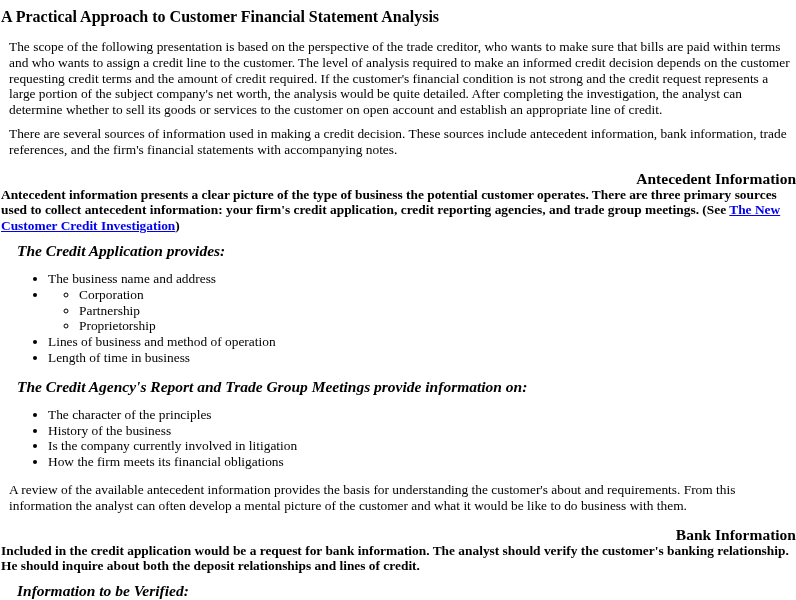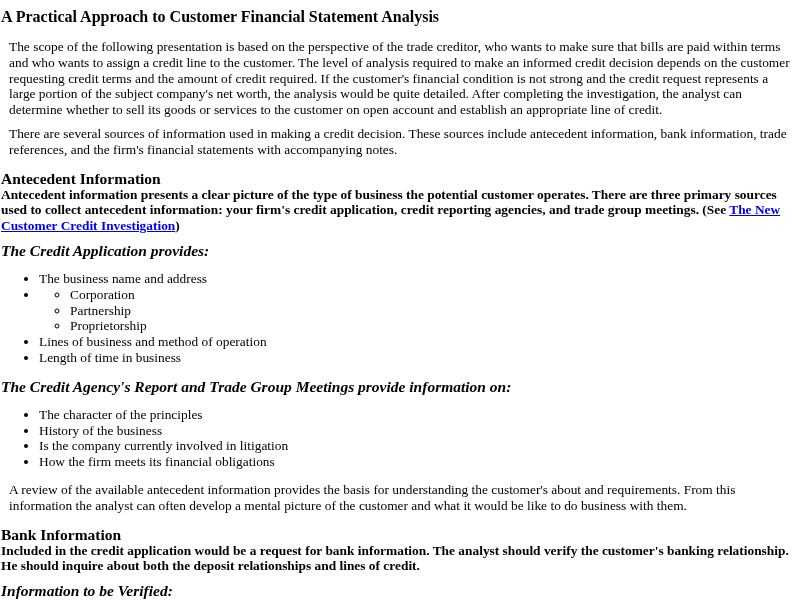--- a/index.html
+++ b/index.html
@@ -9,28 +9,28 @@
       font-size: 13.4px; line-height: 15.8px; color: #000;
     }
     .page { padding: 0 0 0 1px; }
     h1 {
       font-size: 16px; line-height: 22px; font-weight: bold;
       margin: 6px 0 11px 0;
     }
     p { margin: 0 0 8px 8px; }
     .sec-title {
       font-size: 15.5px; line-height: 17px; font-weight: bold;
-      margin: 0; padding-top: 4px;
+      margin: 0; padding-top: 4px; text-align: right;
     }
     .sec-body { margin: 0 0 8px 0; font-weight: bold; }
     .sub-title {
       font-size: 15.5px; line-height: 18px; font-weight: bold; font-style: italic;
-      margin: 6px 0 11px 0;
+      margin: 6px 0 11px 16px;
     }
-    ul { margin: 0 0 12px 7px; padding-left: 31px; list-style-type: disc; }
+    ul { margin: 0 0 12px 16px; padding-left: 31px; list-style-type: disc; }
     ul ul { margin: 0; padding-left: 31px; list-style-type: circle; }
     li { margin: 0; }
     a { color: #0000ee; text-decoration: underline; }
   </style>
 </head>
 <body>
 
 <div class="page">
   <h1>A Practical Approach to Customer Financial Statement Analysis</h1>
 

